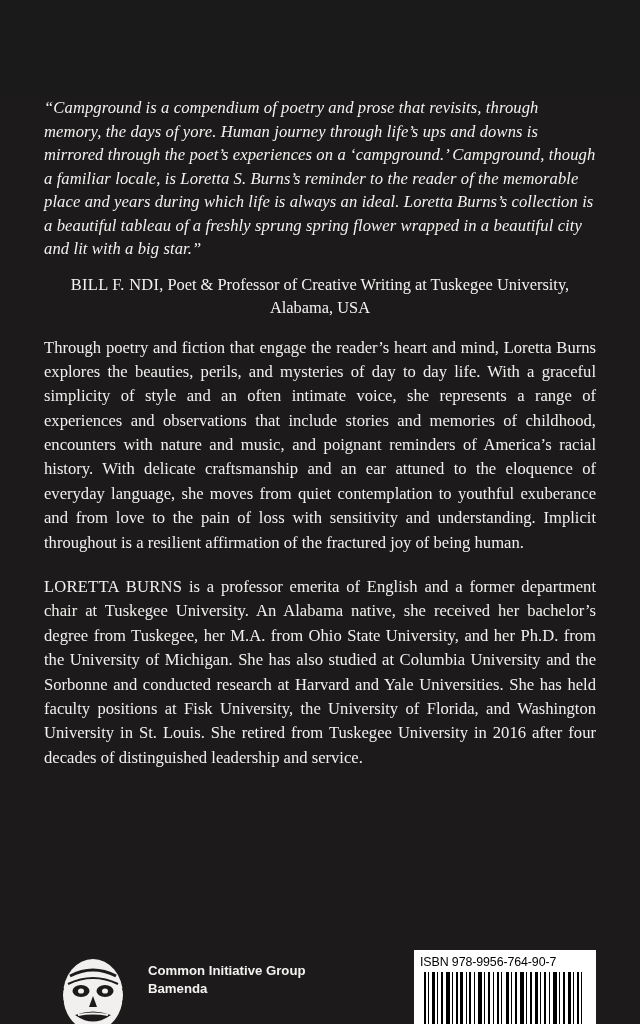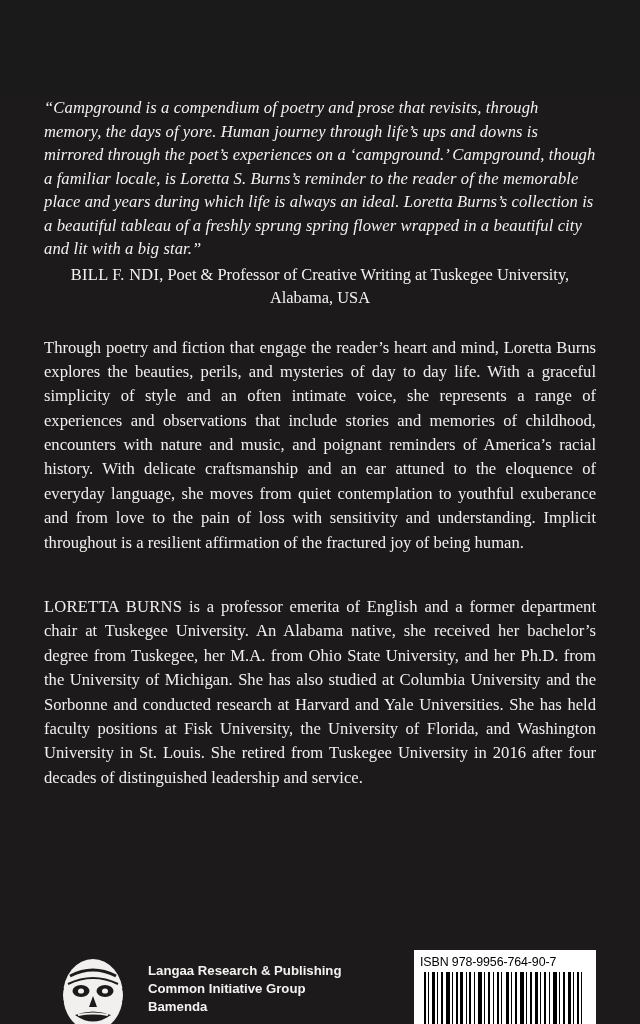--- a/index.html
+++ b/index.html
@@ -27,36 +27,36 @@
     font-style: italic;
     font-size: 16.6px;
     line-height: 1.42;
     letter-spacing: 0.1px;
     color: #f4f2f0;
   }
   .attrib {
     text-align: center;
     font-size: 16.4px;
     line-height: 1.42;
-    margin-top: 2px;
+    margin-top: 12px;
     color: #f4f2f0;
   }
   .attrib .name {
     font-variant: small-caps;
     letter-spacing: 0.3px;
   }
   .para {
-    margin-top: 26px;
+    margin-top: 16px;
     text-align: justify;
     font-size: 16.6px;
     line-height: 1.47;
     color: #f2f0ee;
   }
   .para.second {
-    margin-top: 40px;
+    margin-top: 20px;
   }
   .para .lead {
     letter-spacing: 0.2px;
   }
   .footer {
     position: absolute;
     left: 44px;
     right: 44px;
     bottom: 40px;
     height: 130px;
@@ -140,21 +140,20 @@
           <path d="M15 57 Q33 50 51 57 Q33 70 15 57 Z" fill="#1c1a1b"></path>
           <path d="M18 57 Q33 54 48 57" stroke="#f2f0ee" stroke-width="2" fill="none"></path>
           <path d="M3 30 Q-1 37 3 45" stroke="#1c1a1b" stroke-width="2.5" fill="none"></path>
           <path d="M63 30 Q67 37 63 45" stroke="#1c1a1b" stroke-width="2.5" fill="none"></path>
         </svg>
       </div>
 
     </div>
 
     <div class="pub">
-      <div>Langaa Research &amp; Publishing</div>
       <div>Common Initiative Group</div>
       <div>Bamenda</div>
 
     </div>
 
     <div class="isbn-box">
       <div class="isbn-text">ISBN 978-9956-764-90-7</div>
       <svg class="barcode" viewBox="0 0 170 74" preserveAspectRatio="none">
         <rect x="0" y="0" width="170" height="74" fill="#ffffff"></rect>
         <g fill="#000000">

